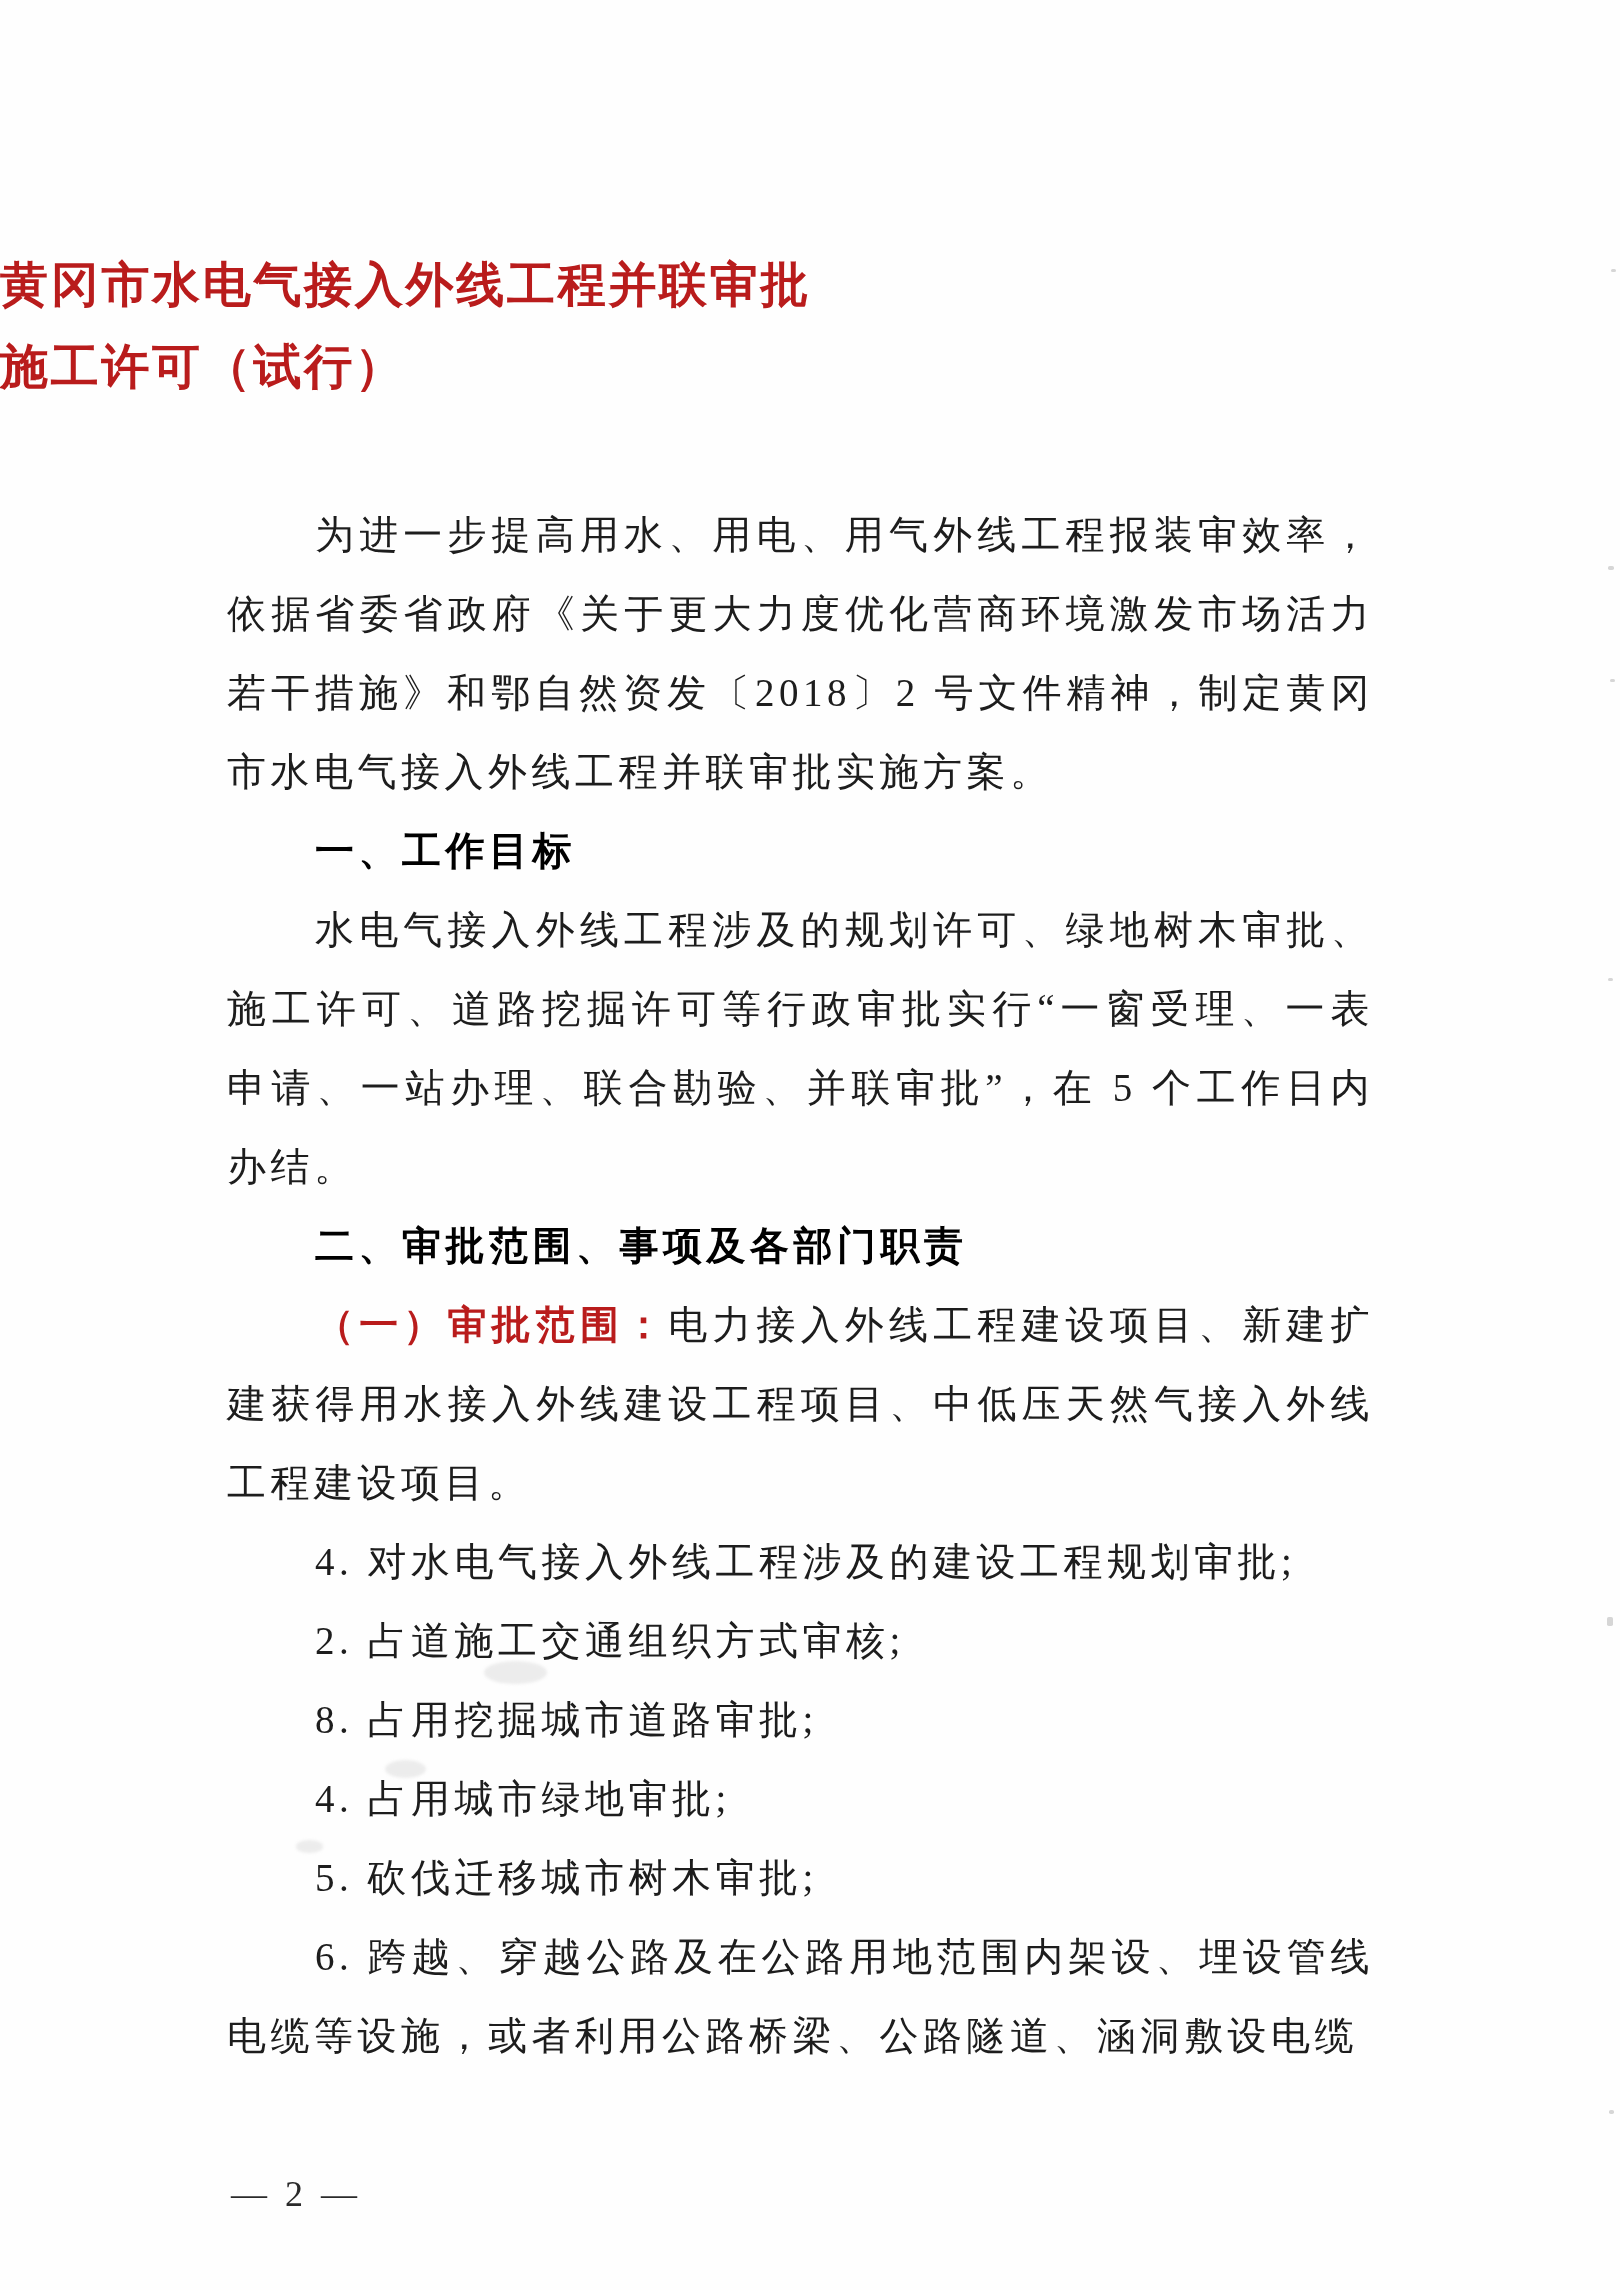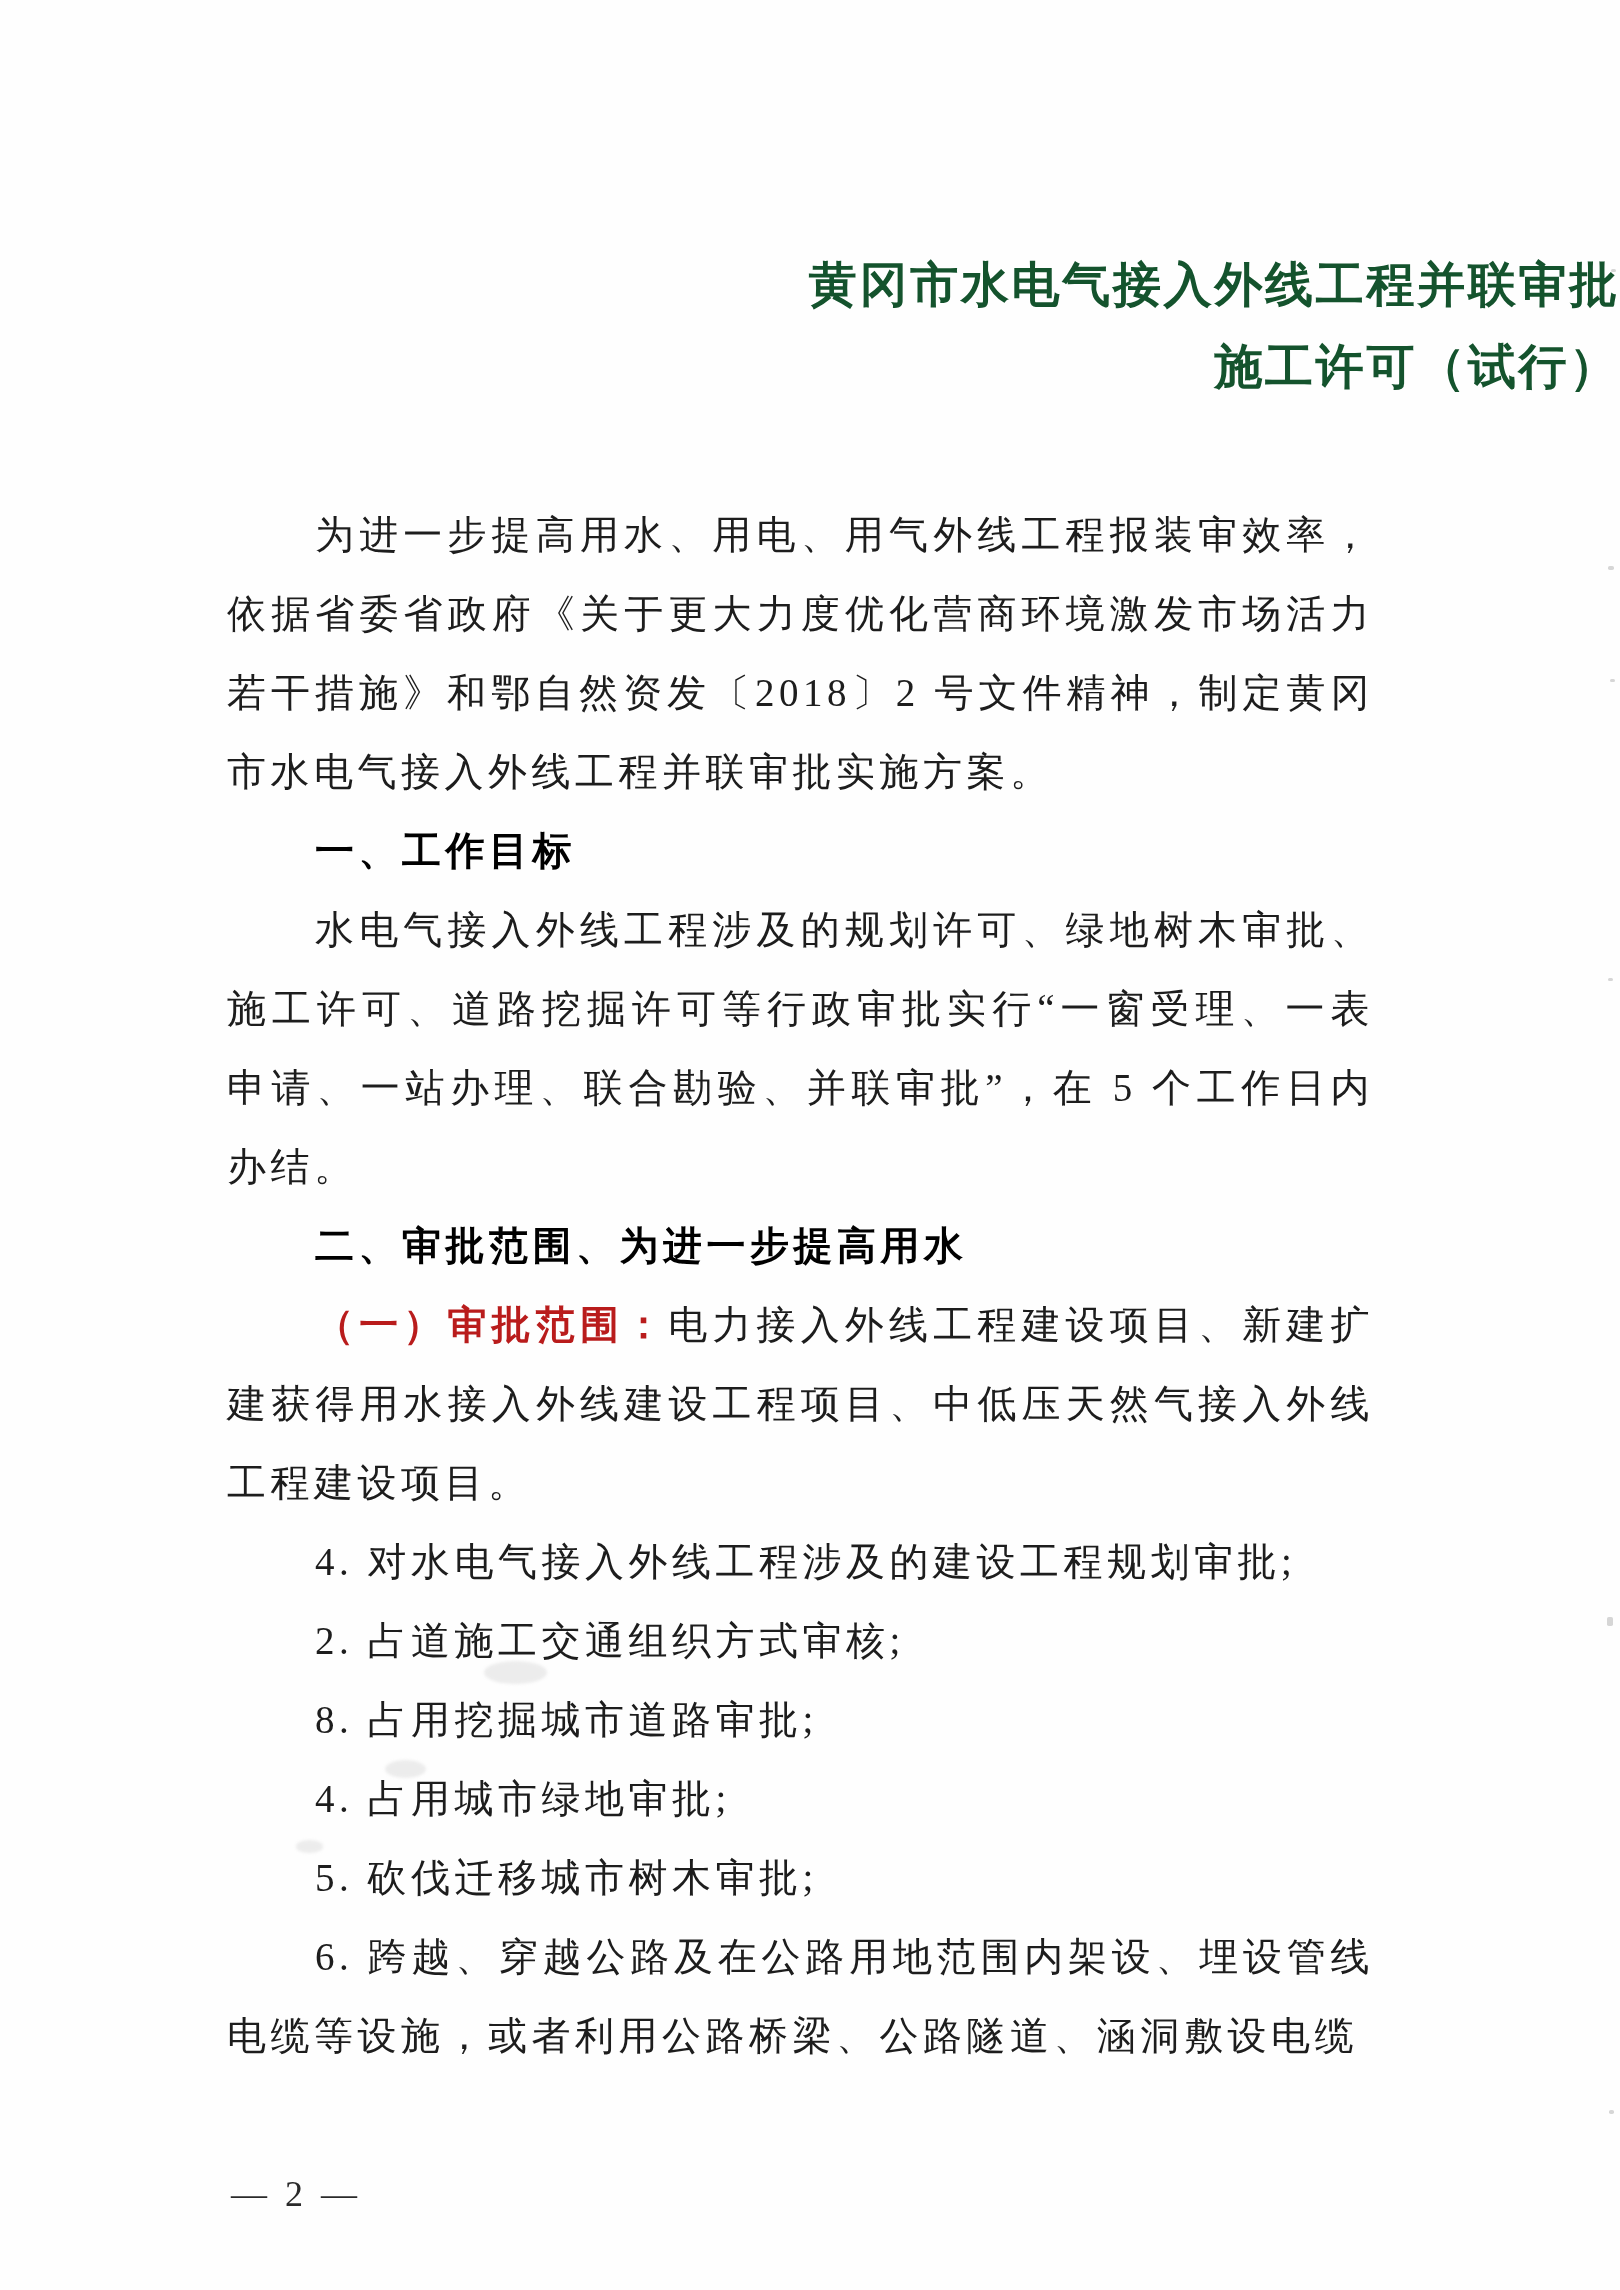--- a/index.html
+++ b/index.html
@@ -12,25 +12,25 @@
     width: 1620px;
     height: 2291px;
     background: #fefefe;
     overflow: hidden;
     font-family: "Liberation Serif", serif;
     color: #1d1d1d;
   }
   
   .title-block {
     padding-top: 244px;
-    text-align: right;
+    text-align: left;
     font-size: 48px;
     line-height: 82px;
     font-weight: bold;
-    color: #14532d;
+    color: #b91c1c;
     letter-spacing: 2.7px;
   }
   .title-line { display: block; }
   
   .doc-body {
     margin-top: 87px;
     margin-left: 227px;
     width: 1147px;
     font-size: 39px;
     line-height: 79px;
@@ -87,21 +87,21 @@
   </div>
 
   <div class="doc-body">
 
     <p>为进一步提高用水、用电、用气外线工程报装审效率，依据省委省政府《关于更大力度优化营商环境激发市场活力若干措施》和鄂自然资发〔2018〕2 号文件精神，制定黄冈市水电气接入外线工程并联审批实施方案。</p>
 
     <p class="para-heading">一、工作目标</p>
 
     <p>水电气接入外线工程涉及的规划许可、绿地树木审批、施工许可、道路挖掘许可等行政审批实行“一窗受理、一表申请、一站办理、联合勘验、并联审批”，在 5 个工作日内办结。</p>
 
-    <p class="para-heading">二、审批范围、为进一步提高用水</p>
+    <p class="para-heading">二、审批范围、事项及各部门职责</p>
 
     <p><span class="label-bold">（一）审批范围：</span><span>电力接入外线工程建设项目、新建扩建获得用水接入外线建设工程项目、中低压天然气接入外线工程建设项目。</span></p>
 
 
     <p>4. 对水电气接入外线工程涉及的建设工程规划审批;</p>
 
     <p>2. 占道施工交通组织方式审核;</p>
 
     <p>8. 占用挖掘城市道路审批;</p>
 

